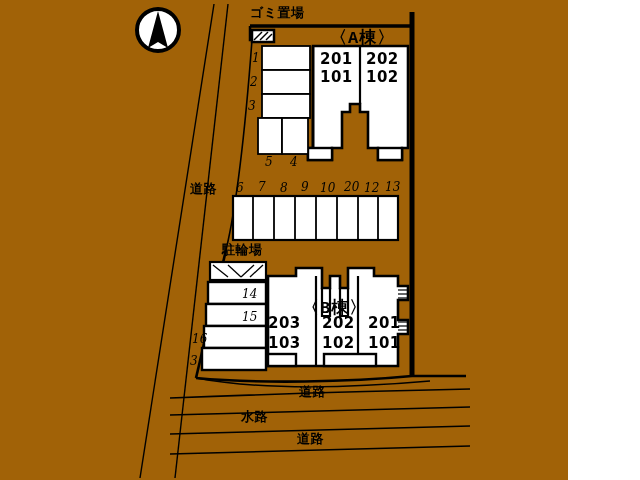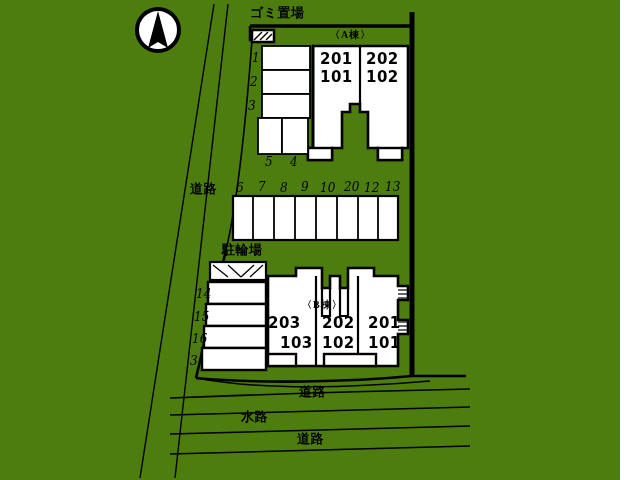--- a/index.html
+++ b/index.html
@@ -8,23 +8,23 @@
     background: #ffffff;
   }
   body {
     width: 640px;
     height: 480px;
     overflow: hidden;
     font-family: "DejaVu Sans", sans-serif;
   }
   #plan {
     position: relative;
-    width: 620px;
+    width: 568px;
     height: 480px;
-    background: #4d7c0f;
+    background: #a16207;
   }
   svg.layer {
     position: absolute;
     left: 0;
     top: 0;
     width: 640px;
     height: 480px;
   }
   .lbl {
     position: absolute;
@@ -33,22 +33,22 @@
     line-height: 1;
     white-space: nowrap;
     user-select: none;
   }
   .jp {
     font-family: "DejaVu Sans", sans-serif;
     font-size: 13px;
     letter-spacing: 0.5px;
   }
   .bldg {
-    font-family: Liberation Serif, serif;
-    font-size: 10px;
+    font-family: Liberation Mono, monospace;
+    font-size: 17px;
     letter-spacing: 1px;
   }
   .unit {
     font-family: "DejaVu Sans", sans-serif;
     font-size: 15px;
     letter-spacing: 0.5px;
   }
   .stall {
     font-family: "DejaVu Serif", serif;
     font-size: 12px;
@@ -207,28 +207,28 @@
   <div class="lbl stall" style="left:320px; top:182px;">10</div>
   <div class="lbl stall" style="left:344px; top:181px;">20</div>
   <div class="lbl stall" style="left:364px; top:182px;">12</div>
   <div class="lbl stall" style="left:385px; top:181px;">13</div>
 
   <div class="lbl jp" style="left:222px; top:244px;font-family:Liberation Mono, monospace;">駐輪場</div>
 
   <div class="lbl bldg" style="left:302px; top:252px;margin-top:48px;">〈B棟〉</div>
 
   <div class="lbl unit" style="left:268px; top:316px;text-align:center;">203</div>
-  <div class="lbl unit" style="left:268px; top:336px;margin-left:12px;">103</div>
+  <div class="lbl unit" style="left:268px; top:336px;">103</div>
   <div class="lbl unit" style="left:322px; top:316px;">202</div>
   <div class="lbl unit" style="left:322px; top:336px;">102</div>
   <div class="lbl unit" style="left:368px; top:316px;">201</div>
   <div class="lbl unit" style="left:368px; top:336px;">101</div>
 
-  <div class="lbl stall" style="left:196px; top:288px;">14</div>
-  <div class="lbl stall" style="left:194px; top:311px;">15</div>
+  <div class="lbl stall" style="left:196px; top:288px;padding-left:46px;">14</div>
+  <div class="lbl stall" style="left:194px; top:311px;padding-left:48px;">15</div>
   <div class="lbl stall" style="left:192px; top:333px;text-align:center;">16</div>
   <div class="lbl stall" style="left:190px; top:355px;">3</div>
 
   <div class="lbl jp" style="left:299px; top:385px;">道路</div>
   <div class="lbl jp" style="left:241px; top:410px;">水路</div>
   <div class="lbl jp" style="left:297px; top:432px;">道路</div>
 
 </div>
 
 </body></html>

